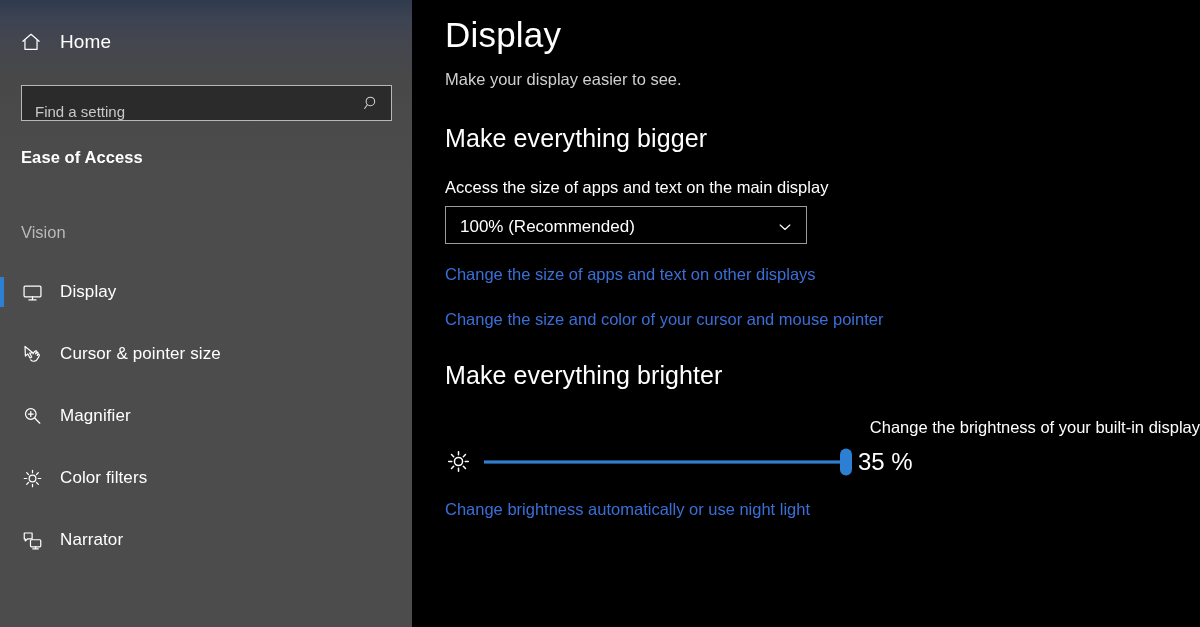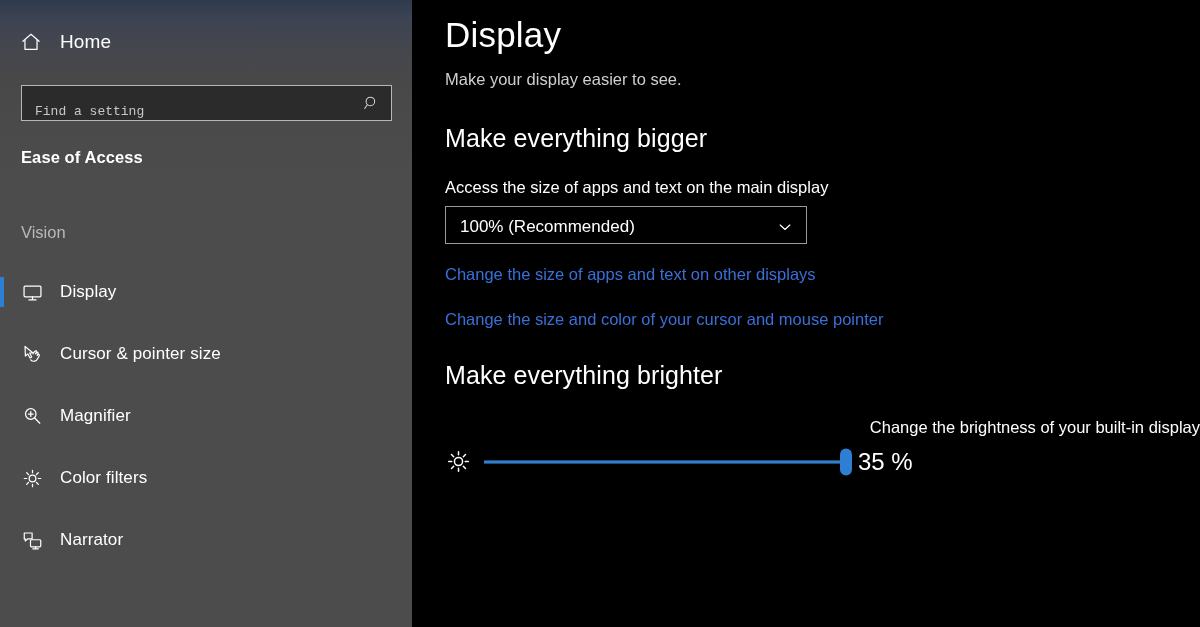--- a/index.html
+++ b/index.html
@@ -66,22 +66,22 @@
     border:1px solid #b7b7b7;
     display:flex; align-items:center;
     position:relative;
   }
   .search-input {
     flex:1 1 auto;
     height:100%;
     background:transparent;
     border:0; outline:0;
     color:#e8e8e8;
-    font-family:Liberation Mono, monospace;
-    font-size:13px;
+    font-family:Liberation Sans, sans-serif;
+    font-size:15px;
     padding:17px 34px 0 13px;
   }
   .search-input::placeholder { color:#c8c8c8; opacity:1; }
   .search-icon-btn {
     position:absolute; right:9px; top:50%;
     transform:translateY(-50%);
     width:22px; height:22px;
     background:transparent; border:0; padding:0;
     cursor:default;
     display:flex; align-items:center; justify-content:center;
@@ -351,15 +351,16 @@
 
       <div class="slider-track-wrap">
         <div class="slider-rail"></div>
         <div class="slider-fill" id="slider-fill" style="width: 100%;"></div>
         <div class="slider-thumb" id="slider-thumb" style="left: 100%;"></div>
       </div>
 
       <span class="slider-value">35 %</span>
     </div>
 
+    <a class="link" href="#" style="margin-top:24px;">Change brightness automatically or use night light</a>
 
   </main>
 </div>
 
 </body></html>

